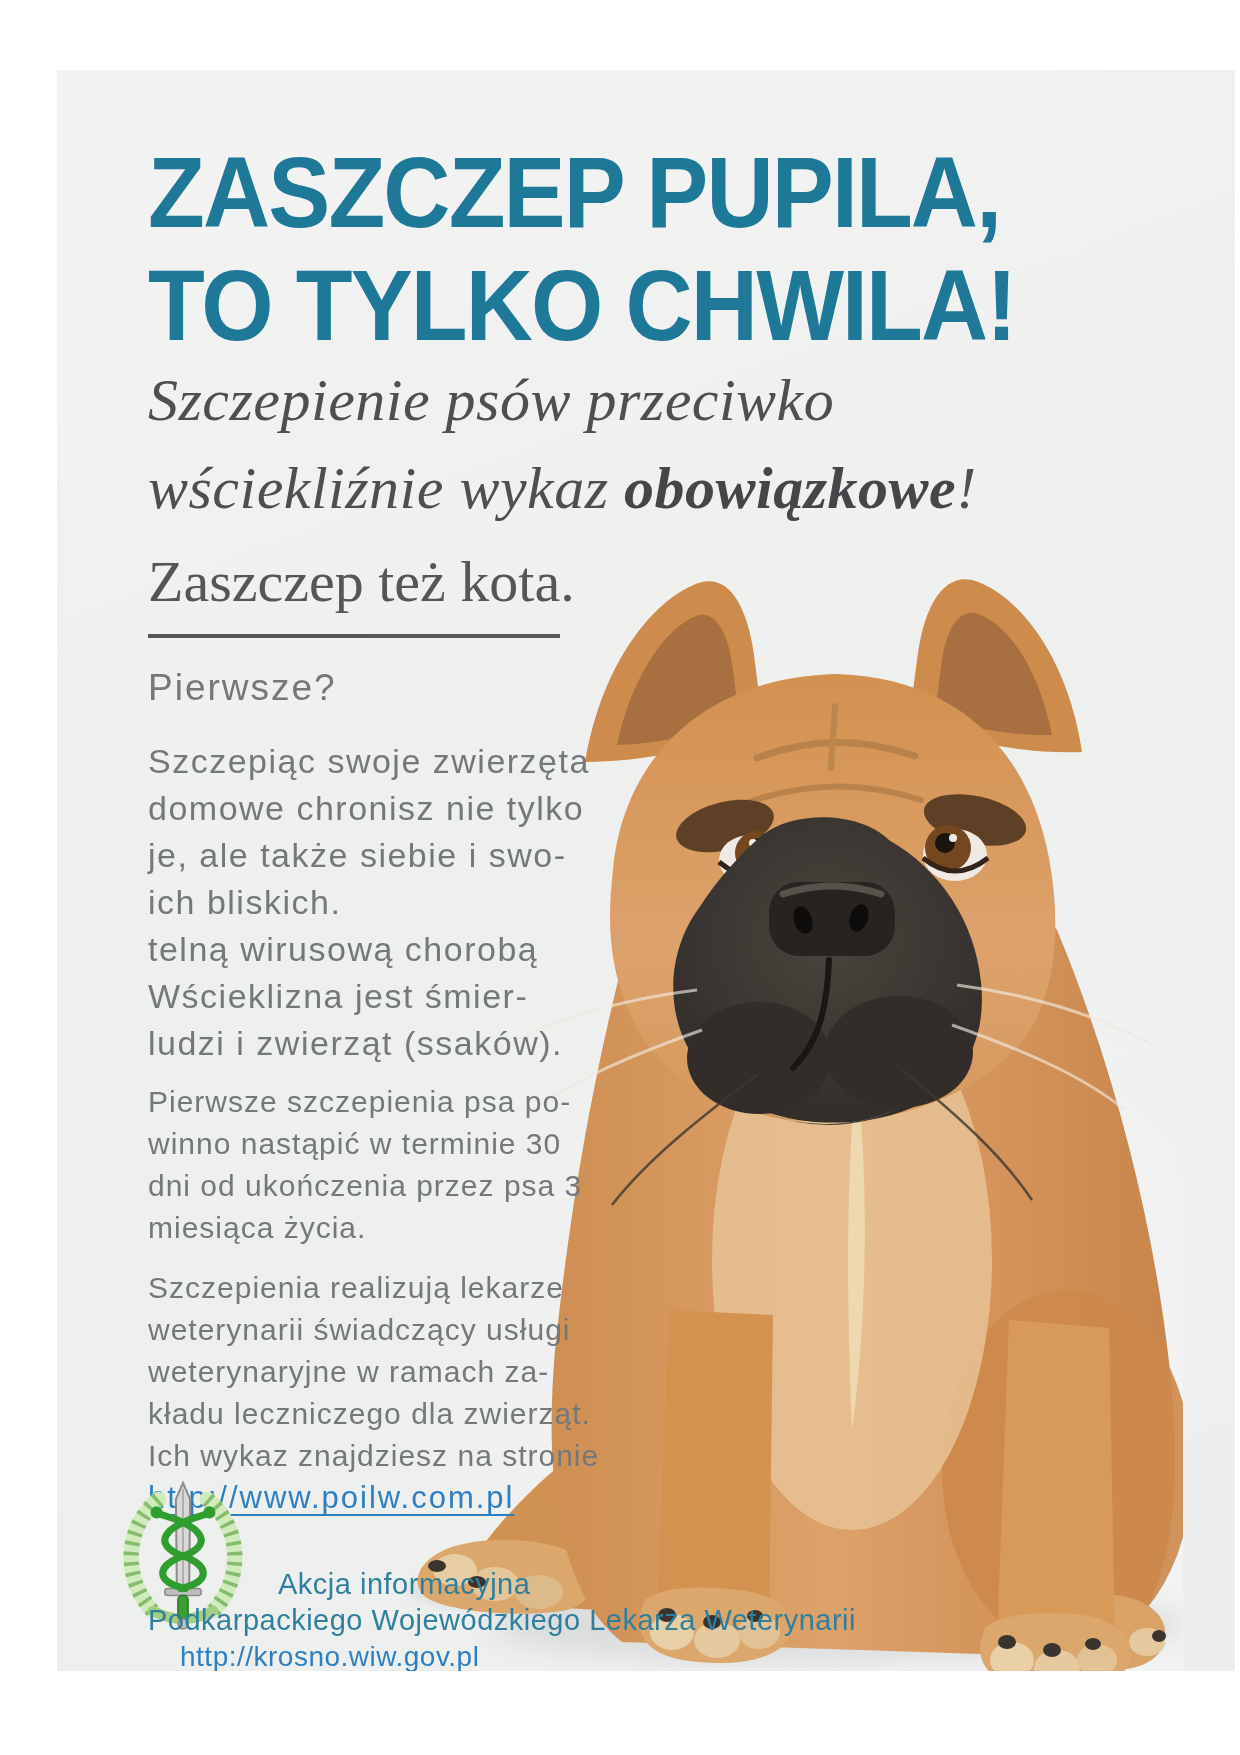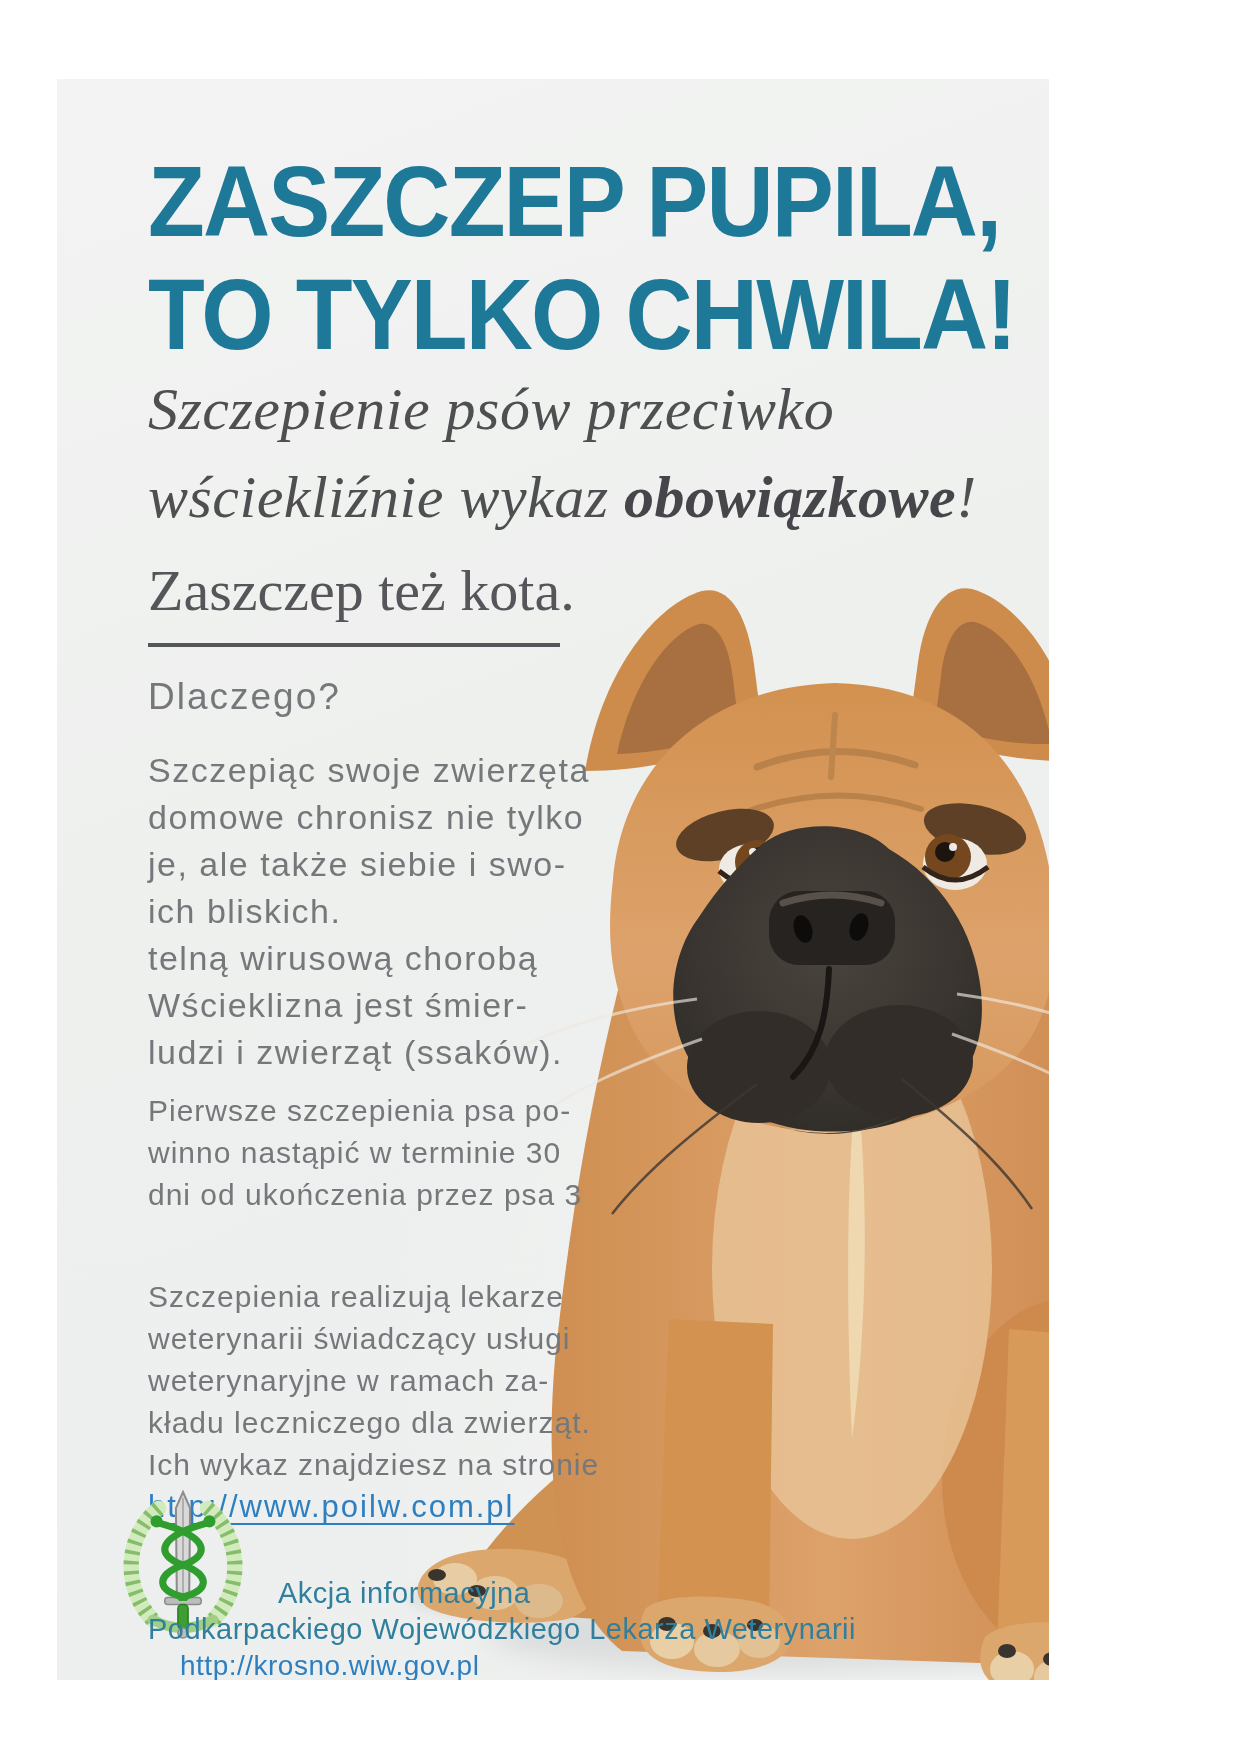--- a/index.html
+++ b/index.html
@@ -1,18 +1,18 @@
 <!DOCTYPE html>
 <html><head>
 <meta charset="utf-8">
 <style>
   html,body{margin:0;padding:0;background:#ffffff;}
   body{width:1240px;height:1755px;position:relative;font-family:"Liberation Sans",sans-serif;overflow:hidden;}
   .poster{
-    position:absolute;left:57px;top:79px;width:992px;height:1601px;
+    position:absolute;left:57px;top:70px;width:1178px;height:1601px;
     background:linear-gradient(160deg,#f2f3f2 0%,#eef0ee 45%,#edefee 100%);
     overflow:hidden;
   }
   .abs{position:absolute;}
   
   .title{
     left:91px;top:66px;width:1000px;
     color:#1e7897;font-weight:bold;font-size:100px;line-height:113px;
     letter-spacing:-2px;white-space:nowrap;
     transform:scaleX(.93);transform-origin:left top;
@@ -196,36 +196,37 @@
     <div>TO TYLKO CHWILA!</div>
   </div>
 
   <div class="abs subtitle">
     <div>Szczepienie psów przeciwko</div>
     <div><span>wściekliźnie wykaz </span><b>obowiązkowe</b><span>!</span></div>
   </div>
 
   <div class="abs cta"><span class="ul">Zaszczep też kota</span><span>.</span></div>
 
-  <div class="abs why">Dlaczego?</div>
+  <div class="abs why">Pierwsze?</div>
 
   <div class="abs para para1">
     <div>Szczepiąc swoje zwierzęta</div>
     <div>domowe chronisz nie tylko</div>
     <div>je, ale także siebie i swo-</div>
     <div>ich bliskich.</div>
     <div>telną wirusową chorobą</div>
     <div>Wścieklizna jest śmier-</div>
     <div>ludzi i zwierząt (ssaków).</div>
   </div>
 
   <div class="abs para para2">
     <div>Pierwsze szczepienia psa po-</div>
     <div>winno nastąpić w terminie 30</div>
     <div>dni od ukończenia przez psa 3</div>
+    <div>miesiąca życia.</div>
   </div>
 
   <div class="abs para para3">
     <div>Szczepienia realizują lekarze</div>
     <div>weterynarii świadczący usługi</div>
     <div>weterynaryjne w ramach za-</div>
     <div>kładu leczniczego dla zwierząt.</div>
     <div>Ich wykaz znajdziesz na stronie</div>
     <div><a href="#" class="weblink">http://www.poilw.com.pl</a></div>
   </div>

